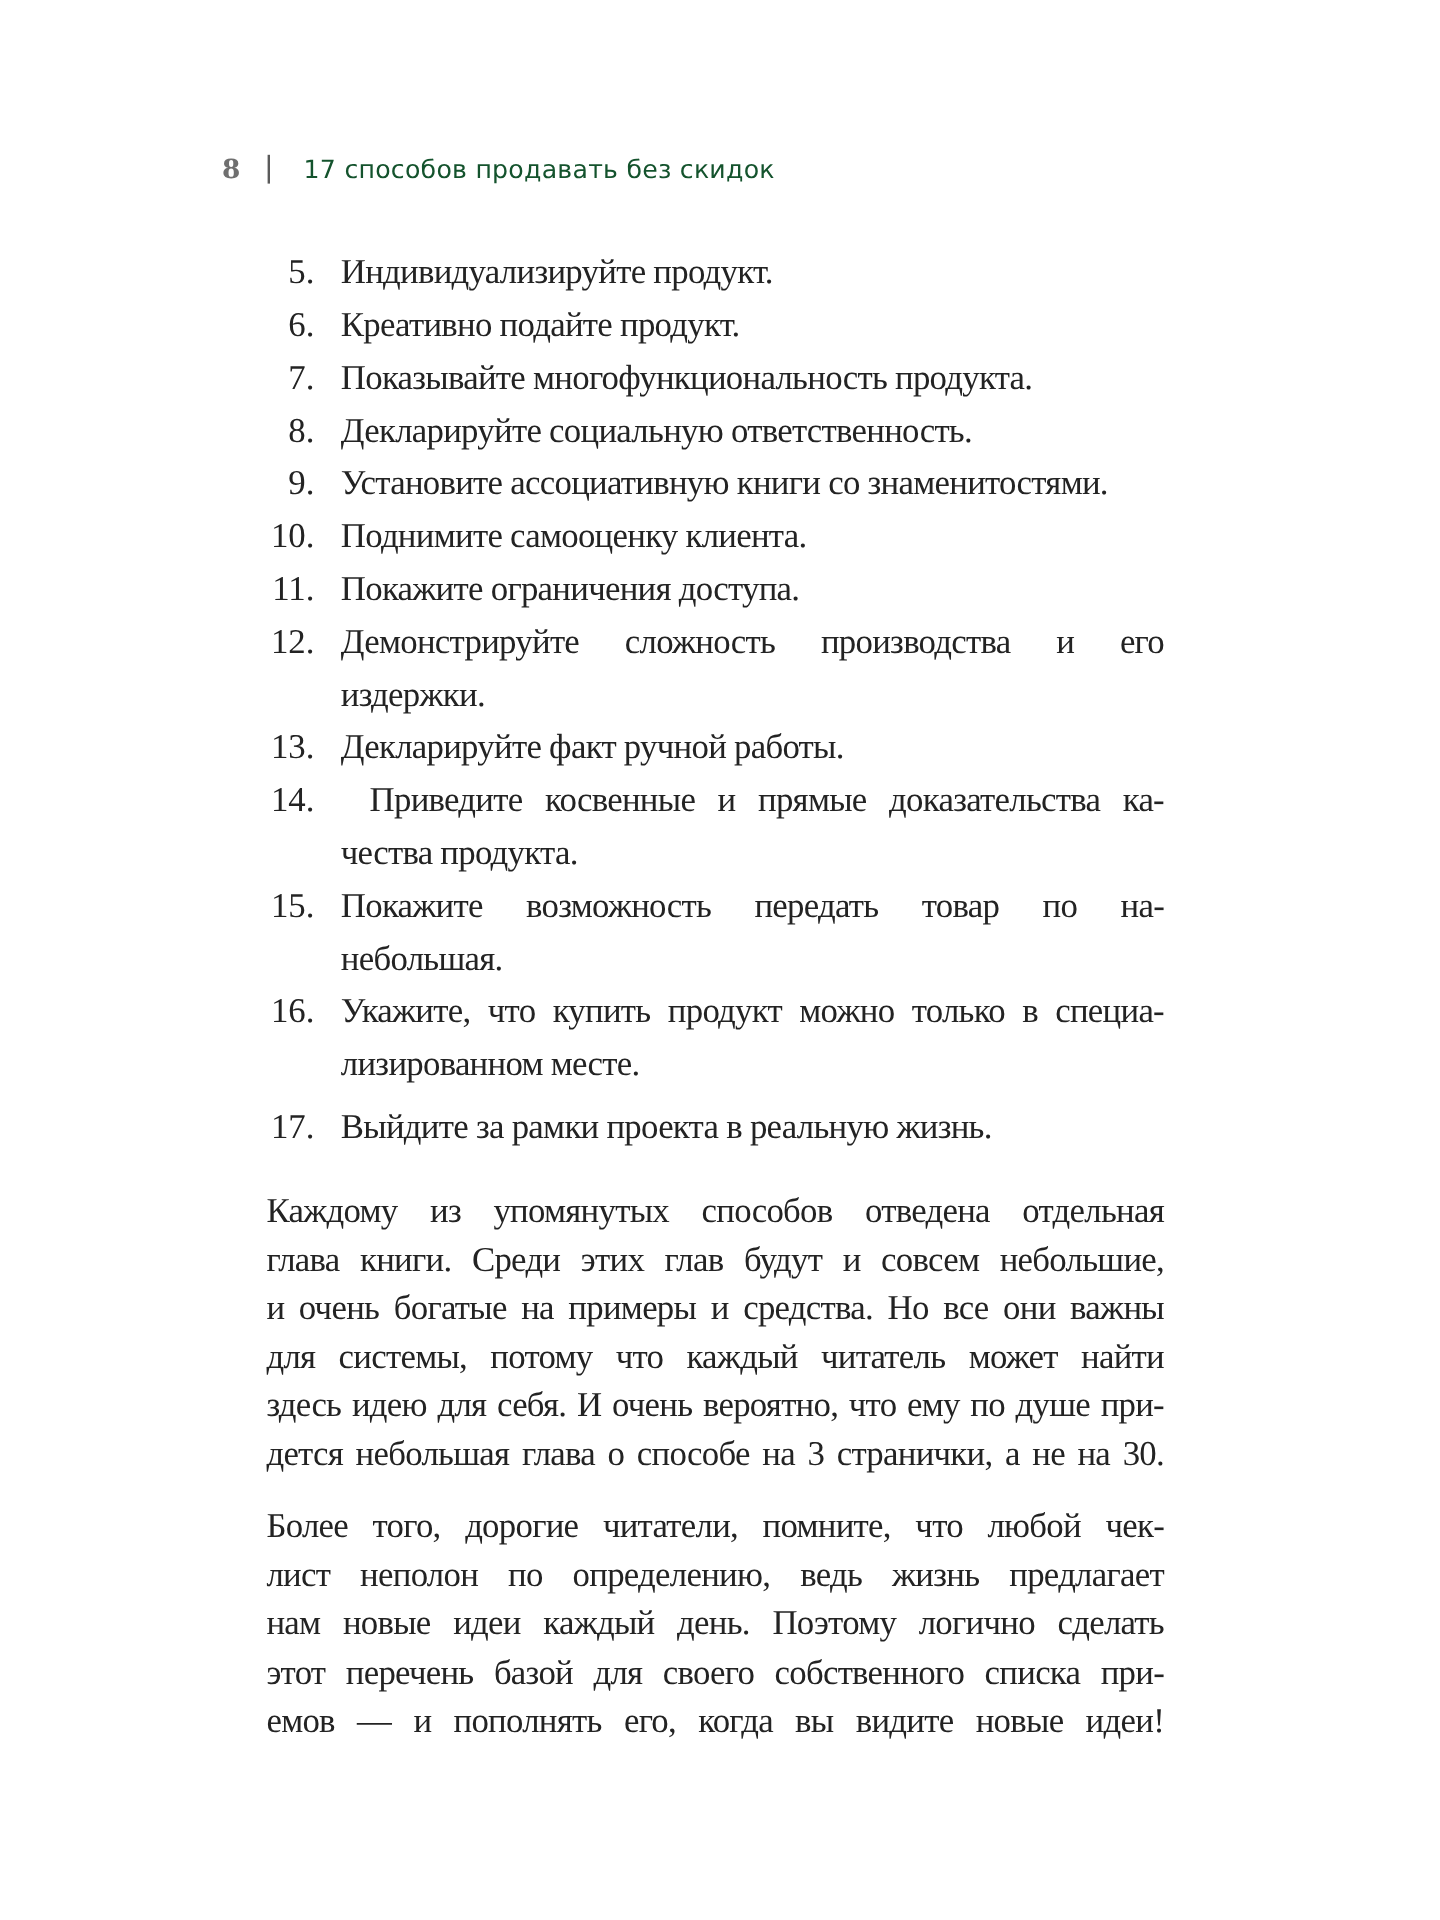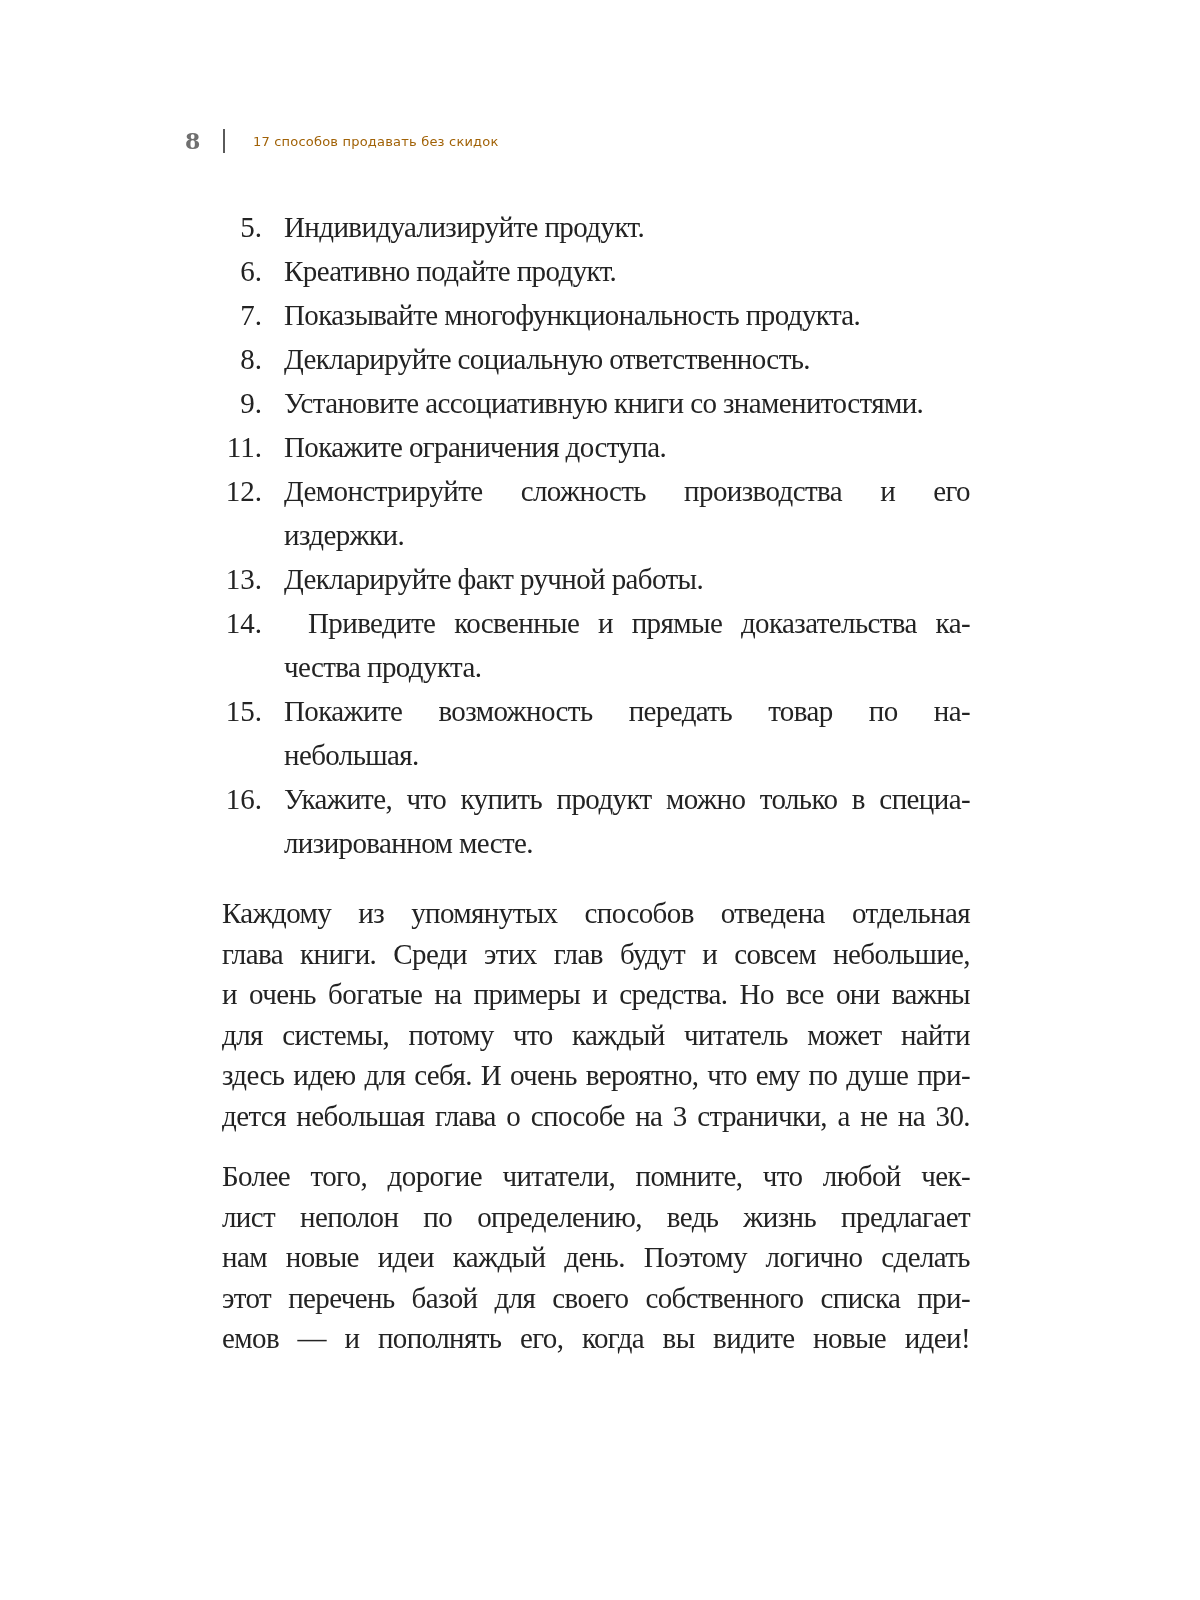--- a/index.html
+++ b/index.html
@@ -34,23 +34,23 @@
     }
     .head-sep {
       display: inline-block;
       width: 2px;
       height: 24px;
       background: #5a5a5a;
       margin-left: 18px;
       margin-right: 28px;
     }
     .book-title {
-      font-size: 13px;
+      font-size: 21px;
       letter-spacing: 0.2px;
-      color: #a16207;
+      color: #14532d;
     }
 
     .content {
       position: absolute;
       left: 222px;
       top: 205px;
       width: 748px;
     }
 
     
@@ -134,20 +134,26 @@
           <span class="line last" style="white-space: nowrap;">Декларируйте социальную ответственность.</span>
         </span>
       </li>
       <li class="list-item">
         <span class="item-num">9.</span>
         <span class="item-body">
           <span class="line last" style="white-space: nowrap;">Установите ассоциативную книги со знаменитостями.</span>
         </span>
       </li>
       <li class="list-item">
+        <span class="item-num">10.</span>
+        <span class="item-body">
+          <span class="line last" style="white-space: nowrap;">Поднимите самооценку клиента.</span>
+        </span>
+      </li>
+      <li class="list-item">
         <span class="item-num">11.</span>
         <span class="item-body">
           <span class="line last" style="white-space: nowrap;">Покажите ограничения доступа.</span>
         </span>
       </li>
       <li class="list-item">
         <span class="item-num">12.</span>
         <span class="item-body">
           <span class="line" style="white-space: nowrap;">Демонстрируйте сложность производства и его</span>
           <span class="line last" style="white-space: nowrap;">издержки.</span>
@@ -171,20 +177,26 @@
         <span class="item-body">
           <span class="line" style="white-space: nowrap;">Покажите возможность передать товар по на-</span>
           <span class="line last" style="white-space: nowrap;">небольшая.</span>
         </span>
       </li>
       <li class="list-item">
         <span class="item-num">16.</span>
         <span class="item-body">
           <span class="line" style="white-space: nowrap;">Укажите, что купить продукт можно только в специа-</span>
           <span class="line last" style="white-space: nowrap;">лизированном месте.</span>
+        </span>
+      </li>
+      <li class="list-item spaced">
+        <span class="item-num">17.</span>
+        <span class="item-body">
+          <span class="line last" style="white-space: nowrap;">Выйдите за рамки проекта в реальную жизнь.</span>
         </span>
       </li>
     </ol>
 
   <p class="para para-1" id="para-0">
       <span class="line" style="white-space: nowrap;">Каждому из упомянутых способов отведена отдельная</span>
       <span class="line" style="white-space: nowrap;">глава книги. Среди этих глав будут и совсем небольшие,</span>
       <span class="line" style="white-space: nowrap;">и очень богатые на примеры и средства. Но все они важны</span>
       <span class="line" style="white-space: nowrap;">для системы, потому что каждый читатель может найти</span>
       <span class="line" style="white-space: nowrap;">здесь идею для себя. И очень вероятно, что ему по душе при-</span>

